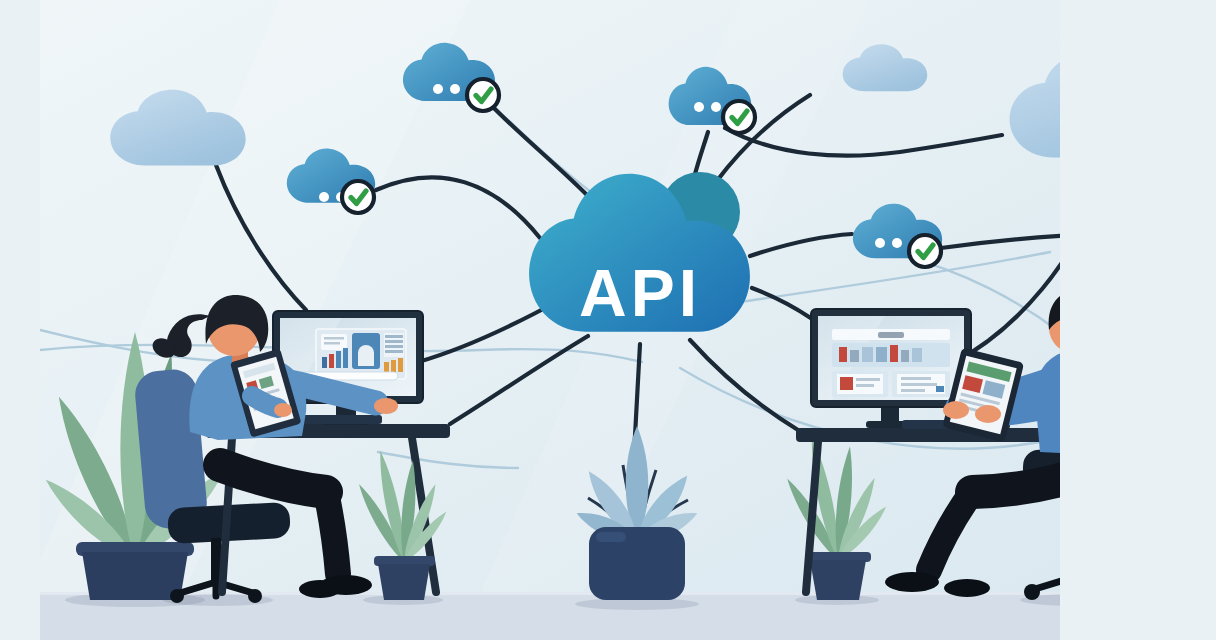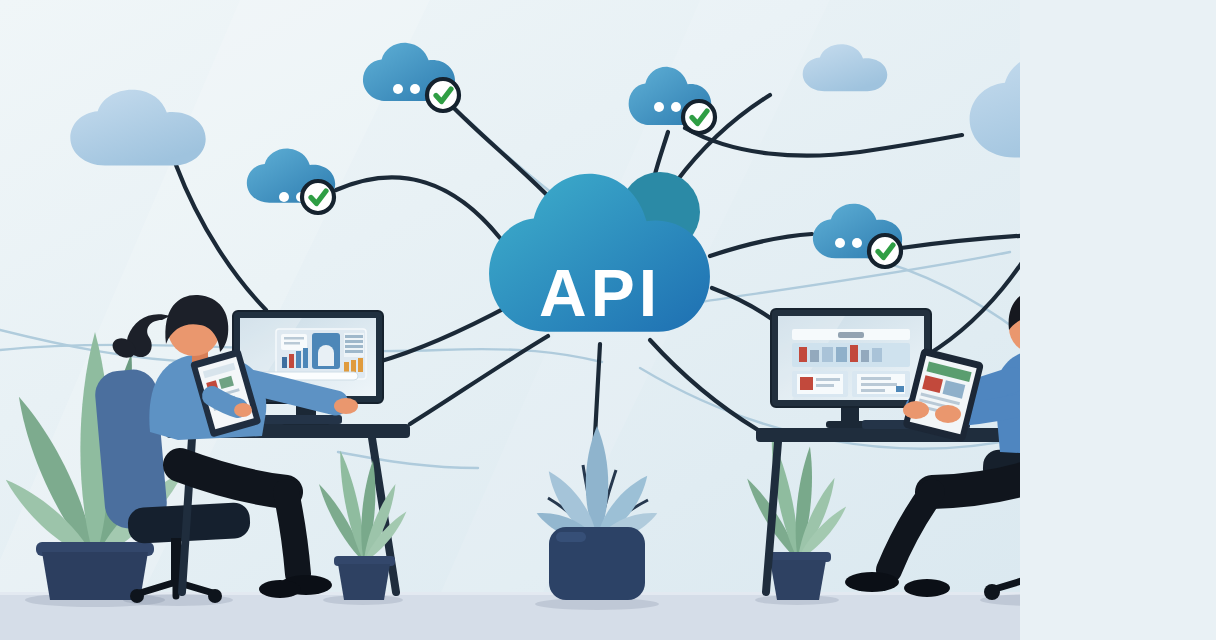--- a/index.html
+++ b/index.html
@@ -1,17 +1,17 @@
 <!DOCTYPE html>
 <html><head>
 <meta charset="utf-8">
 <style>
   html,body{margin:0;padding:0;background:#e9f1f5;}
   .stage{position:relative;width:1020px;height:640px;overflow:hidden;
-         font-family:"Liberation Sans",sans-serif;}
+         font-family:"Liberation Sans",sans-serif;padding-left:40px;}
   .stage svg{display:block;width:1216px;height:640px;}
   .api-text{font-family:"Liberation Sans",sans-serif;font-weight:bold;
             font-size:66px;letter-spacing:4px;fill:#ffffff;}
 </style>
 </head>
 <body>
 
 <div class="stage">
 <svg viewBox="0 0 1216 640" xmlns="http://www.w3.org/2000/svg">
   <defs>

